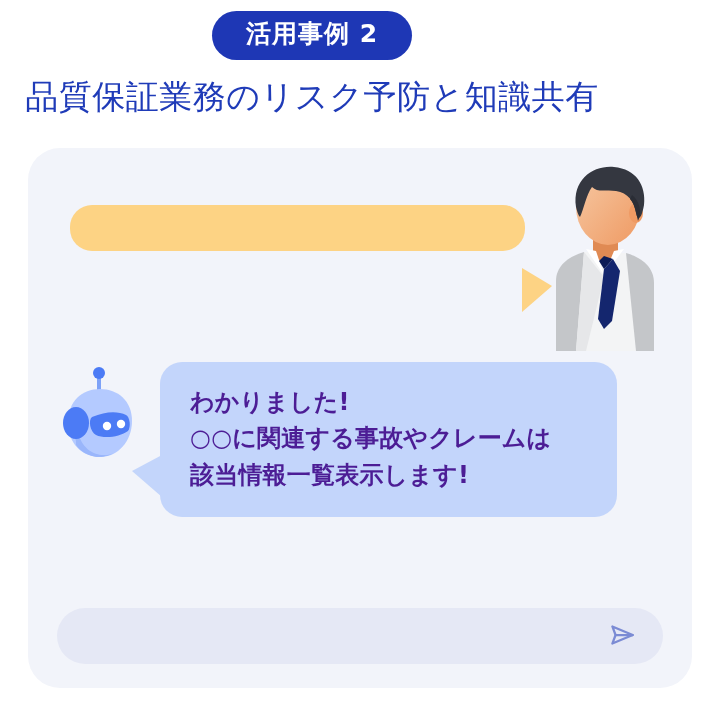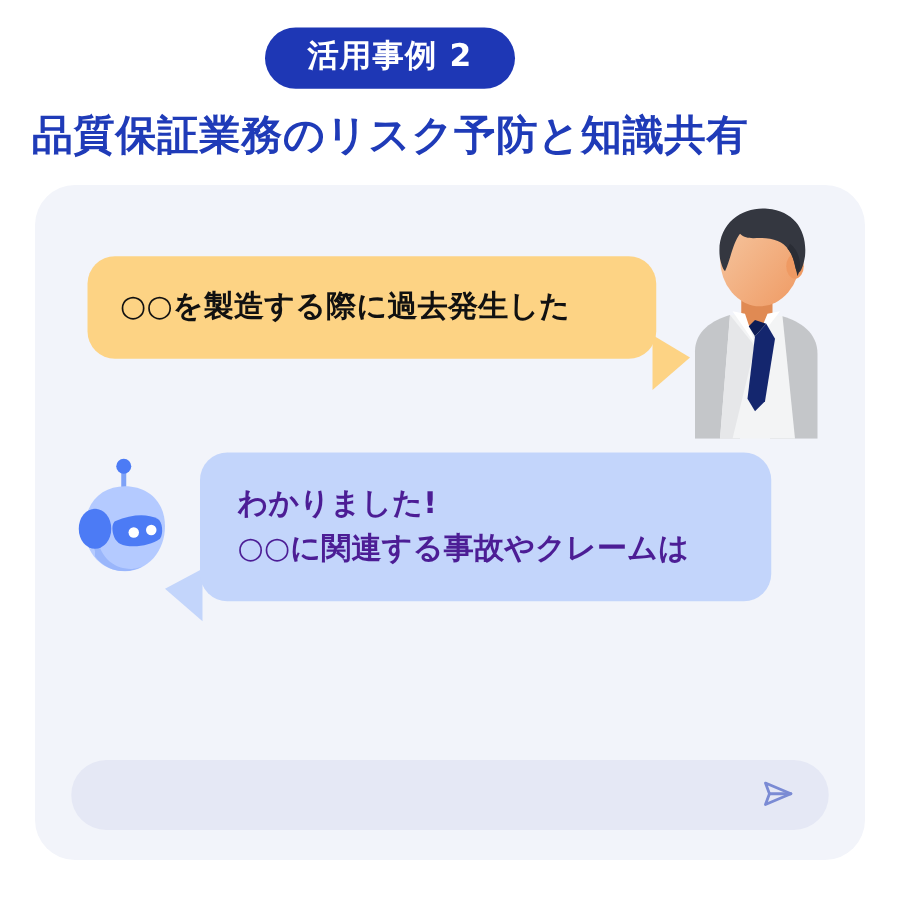--- a/index.html
+++ b/index.html
@@ -11,40 +11,40 @@
     height: 720px;
     background: #ffffff;
     font-family: "DejaVu Sans", "Liberation Sans", sans-serif;
     overflow: hidden;
     position: relative;
   }
 
   
   .header {
     width: 624px;
-    padding-top: 22px;
+    padding-top: 11px;
     text-align: center;
     box-sizing: border-box;
   }
   .badge {
     display: inline-block;
     background: #1e37b5;
     color: #ffffff;
     font-size: 25px;
     font-weight: 700;
     letter-spacing: 1px;
     padding: 9px 34px 11px 34px;
     border-radius: 28px;
     line-height: 1.15;
   }
   .page-title {
     margin-top: 17px;
     color: #1f3bb8;
     font-size: 33px;
-    font-weight: 700;
+    font-weight: 400;
     letter-spacing: 0.5px;
     line-height: 1.2;
     white-space: nowrap;
   }
 
   
   .chat-panel {
     position: absolute;
     left: 28px;
     top: 148px;
@@ -186,21 +186,20 @@
 <div class="header">
   <div class="badge">活用事例 2</div>
   <div class="page-title">品質保証業務のリスク予防と知識共有</div>
 </div>
 
 <div class="chat-panel">
 
   <div class="user-row">
 
     <div class="user-bubble">
-      <div class="line">○○を製造する際に過去発生した</div>
     </div>
     <div class="user-tail"></div>
 
     <div class="person-avatar">
       <svg viewBox="0 0 135 190" width="135" height="190" xmlns="http://www.w3.org/2000/svg">
         <defs>
           <linearGradient id="skin" x1="0" y1="0" x2="1" y2="1">
             <stop offset="0%" stop-color="#f6c9a4"></stop>
             <stop offset="100%" stop-color="#ef9a63"></stop>
           </linearGradient>
@@ -255,20 +254,21 @@
         <circle cx="53" cy="61" r="4.2" fill="#ffffff"></circle>
         <circle cx="67" cy="59" r="4.2" fill="#ffffff"></circle>
       </svg>
     </div>
 
     <div class="bot-tail"></div>
 
     <div class="bot-bubble">
       <div class="line">わかりました!</div>
       <div class="line">○○に関連する事故やクレームは</div>
+      <div class="line">該当情報一覧表示します!</div>
     </div>
   </div>
 
   <div class="input-bar">
     <input class="input-field" type="text" placeholder="" style="">
     <button class="send-button">
       <span>
         <svg viewBox="0 0 28 28" width="30" height="30" xmlns="http://www.w3.org/2000/svg">
           <path d="M5 6 L24 14 L5 22 L8 14 Z" fill="none" stroke="#7b8bd4" stroke-width="2.1" stroke-linejoin="round"></path>
           <line x1="8" y1="14" x2="24" y2="14" stroke="#7b8bd4" stroke-width="2.1" stroke-linecap="round"></line>

